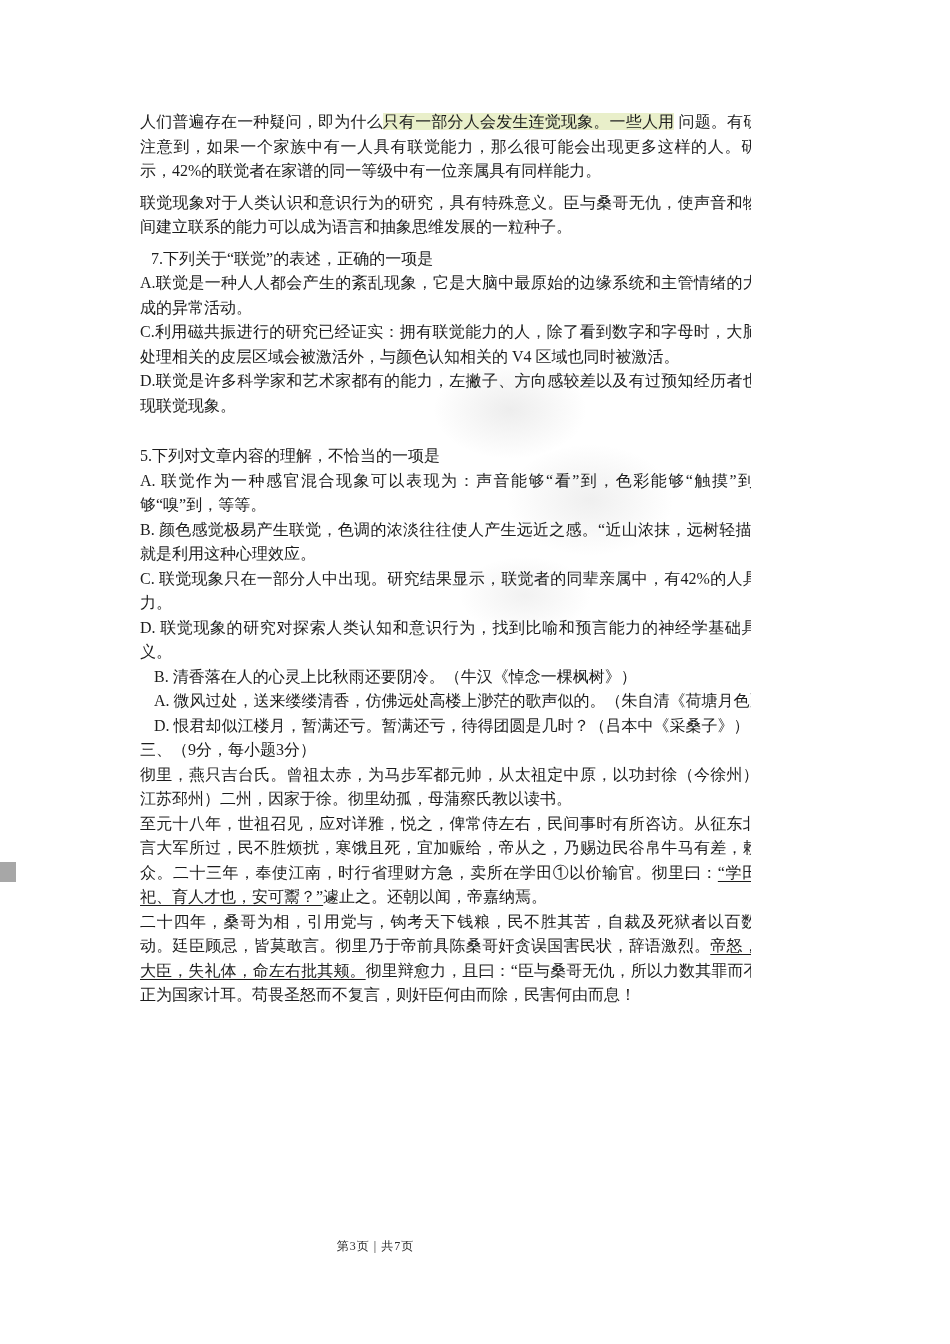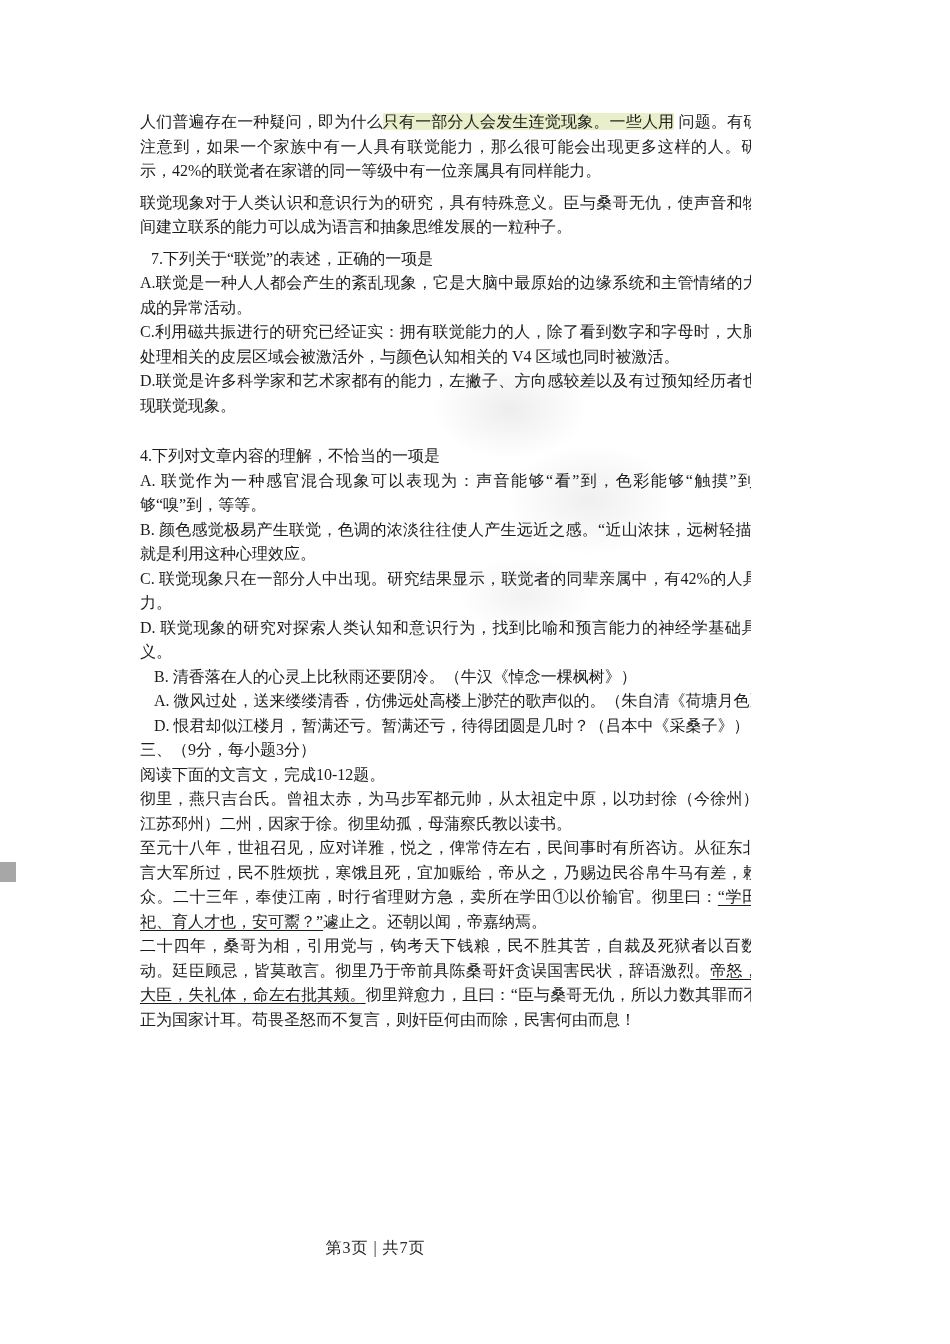--- a/index.html
+++ b/index.html
@@ -26,21 +26,21 @@
   .gap-blank { margin-top: 26px !important; }
   .ind-sm { text-indent: 11px; }
   .q9-opt { padding-left: 14px; }
   .hl { background: #e9efca; }
   .u { text-decoration: underline; text-underline-offset: 3px; }
   .footer {
     position: absolute;
     left: 0; right: 0;
     top: 1238px;
     text-align: center;
-    font-size: 16px;
+    font-size: 12px;
     color: #2a2a2a;
     letter-spacing: 1px;
     font-family: "Liberation Serif", "DejaVu Serif", serif;
   }
   .smudge {
     position: absolute;
     pointer-events: none;
   }
   .smudge-a { left: 400px; top: 340px; width: 220px; height: 140px;
     background: radial-gradient(closest-side, rgba(80,80,80,0.10), rgba(80,80,80,0) 70%); }
@@ -70,32 +70,31 @@
     <p><span>人们普遍存在一种疑问，即为什么</span><span class="hl">只有一部分人会发生连觉现象。一些人用</span><span> 问题。有研究者已经注意到，如果一个家族中有一人具有联觉能力，那么很可能会出现更多这样的人。研究结果显示，42%的联觉者在家谱的同一等级中有一位亲属具有同样能力。</span></p>
 
 
     <p class="gap-sm">联觉现象对于人类认识和意识行为的研究，具有特殊意义。臣与桑哥无仇，使声音和物体形状之间建立联系的能力可以成为语言和抽象思维发展的一粒种子。</p>
 
     <p class="gap-sm ind-sm">7.下列关于“联觉”的表述，正确的一项是</p>
     <p>A.联觉是一种人人都会产生的紊乱现象，它是大脑中最原始的边缘系统和主管情绪的大脑区域造成的异常活动。</p>
     <p>C.利用磁共振进行的研究已经证实：拥有联觉能力的人，除了看到数字和字母时，大脑中与形状处理相关的皮层区域会被激活外，与颜色认知相关的 V4 区域也同时被激活。</p>
     <p>D.联觉是许多科学家和艺术家都有的能力，左撇子、方向感较差以及有过预知经历者也通常会出现联觉现象。</p>
 
-    <p class="gap-blank">4.下列对文章内容的理解，不恰当的一项是</p>
+    <p class="gap-blank">5.下列对文章内容的理解，不恰当的一项是</p>
     <p>A. 联觉作为一种感官混合现象可以表现为：声音能够“看”到，色彩能够“触摸”到，形状能够“嗅”到，等等。</p>
     <p>B. 颜色感觉极易产生联觉，色调的浓淡往往使人产生远近之感。“近山浓抹，远树轻描”的画法，就是利用这种心理效应。</p>
     <p>C. 联觉现象只在一部分人中出现。研究结果显示，联觉者的同辈亲属中，有42%的人具备同样能力。</p>
     <p>D. 联觉现象的研究对探索人类认知和意识行为，找到比喻和预言能力的神经学基础具有积极意义。</p>
 
     <p class="q9-opt">B. 清香落在人的心灵上比秋雨还要阴冷。（牛汉《悼念一棵枫树》）</p>
     <p class="q9-opt">A. 微风过处，送来缕缕清香，仿佛远处高楼上渺茫的歌声似的。（朱自清《荷塘月色》）</p>
     <p class="q9-opt">D. 恨君却似江楼月，暂满还亏。暂满还亏，待得团圆是几时？（吕本中《采桑子》）</p>
 
     <p>三、（9分，每小题3分）</p>
-    <p>阅读下面的文言文，完成10-12题。</p>
 
     <p>彻里，燕只吉台氏。曾祖太赤，为马步军都元帅，从太祖定中原，以功封徐（今徐州）、邳（今江苏邳州）二州，因家于徐。彻里幼孤，母蒲察氏教以读书。</p>
 
     <p><span>至元十八年，世祖召见，应对详雅，悦之，俾常侍左右，民间事时有所咨访。从征东北边还，因言大军所过，民不胜烦扰，寒饿且死，宜加赈给，帝从之，乃赐边民谷帛牛马有差，赖以存活者众。二十三年，奉使江南，时行省理财方急，卖所在学田①以价输官。彻里曰：</span><span class="u">“学田所以供祭祀、育人才也，安可鬻？”</span><span>遽止之。还朝以闻，帝嘉纳焉。</span></p>
 
     <p><span>二十四年，桑哥为相，引用党与，钩考天下钱粮，民不胜其苦，自裁及死狱者以百数，中外骚动。廷臣顾忌，皆莫敢言。彻里乃于帝前具陈桑哥奸贪误国害民状，辞语激烈。</span><span class="u">帝怒，谓其毁诋大臣，失礼体，命左右批其颊。</span><span>彻里辩愈力，且曰：“臣与桑哥无仇，所以力数其罪而不顾身者，正为国家计耳。苟畏圣怒而不复言，则奸臣何由而除，民害何由而息！</span></p>
 
   </div>
 
   <div class="footer">第3页 | 共7页</div>

